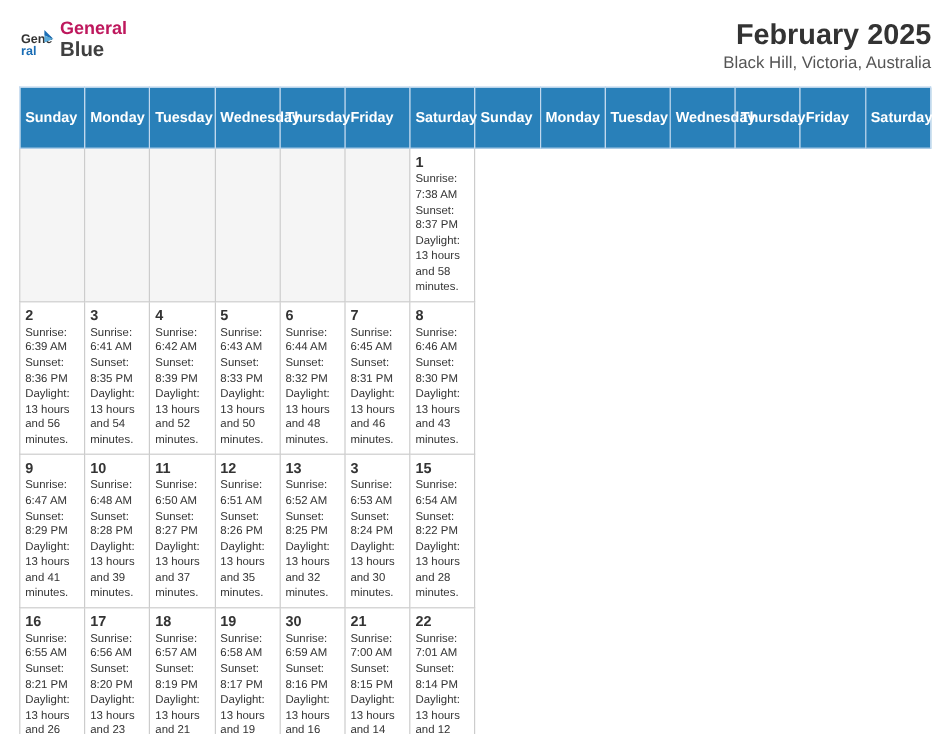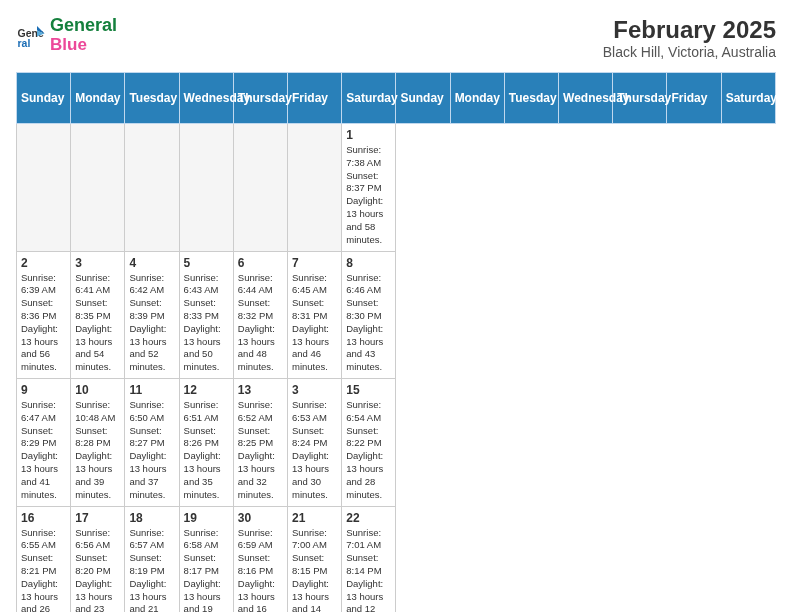--- a/index.html
+++ b/index.html
@@ -80,22 +80,22 @@
 
 <div class="header-area">
   <div class="logo">
     <svg class="logo-icon" viewBox="0 0 40 40">
       <text x="2" y="22" font-size="14" font-weight="bold" fill="#333">Gene</text>
       <text x="2" y="36" font-size="14" font-weight="bold" fill="#1a6db5">ral</text>
       <polygon points="28,8 38,18 28,14" fill="#1a6db5"></polygon>
       <polygon points="28,14 38,18 28,22" fill="#5aabdb"></polygon>
     </svg>
     <div>
-      <div style="font-size:18px;font-weight:bold;color:#15803d;line-height:1.1;">General</div>
-      <div style="font-size:17px;font-weight:bold;color:#ec4899;line-height:1.1;">Blue</div>
+      <div style="font-size:15px;font-weight:bold;color:#be185d;line-height:1.1;">General</div>
+      <div style="font-size:17px;font-weight:bold;color:#404040;line-height:1.1;">Blue</div>
     </div>
   </div>
   <div class="title-area">
     <div class="month-title">February 2025</div>
     <div class="location-title">Black Hill, Victoria, Australia</div>
   </div>
 </div>
 
 <table>
   <thead>
@@ -177,21 +177,21 @@
       </tr>
       <tr>
         <td>
           <span class="day-number">9</span>
           <div class="day-info">Sunrise: 6:47 AM
 Sunset: 8:29 PM
 Daylight: 13 hours and 41 minutes.</div>
         </td>
         <td>
           <span class="day-number">10</span>
-          <div class="day-info">Sunrise: 10:48 AM
+          <div class="day-info">Sunrise: 6:48 AM
 Sunset: 8:28 PM
 Daylight: 13 hours and 39 minutes.</div>
         </td>
         <td>
           <span class="day-number">11</span>
           <div class="day-info">Sunrise: 6:50 AM
 Sunset: 8:27 PM
 Daylight: 13 hours and 37 minutes.</div>
         </td>
         <td>

